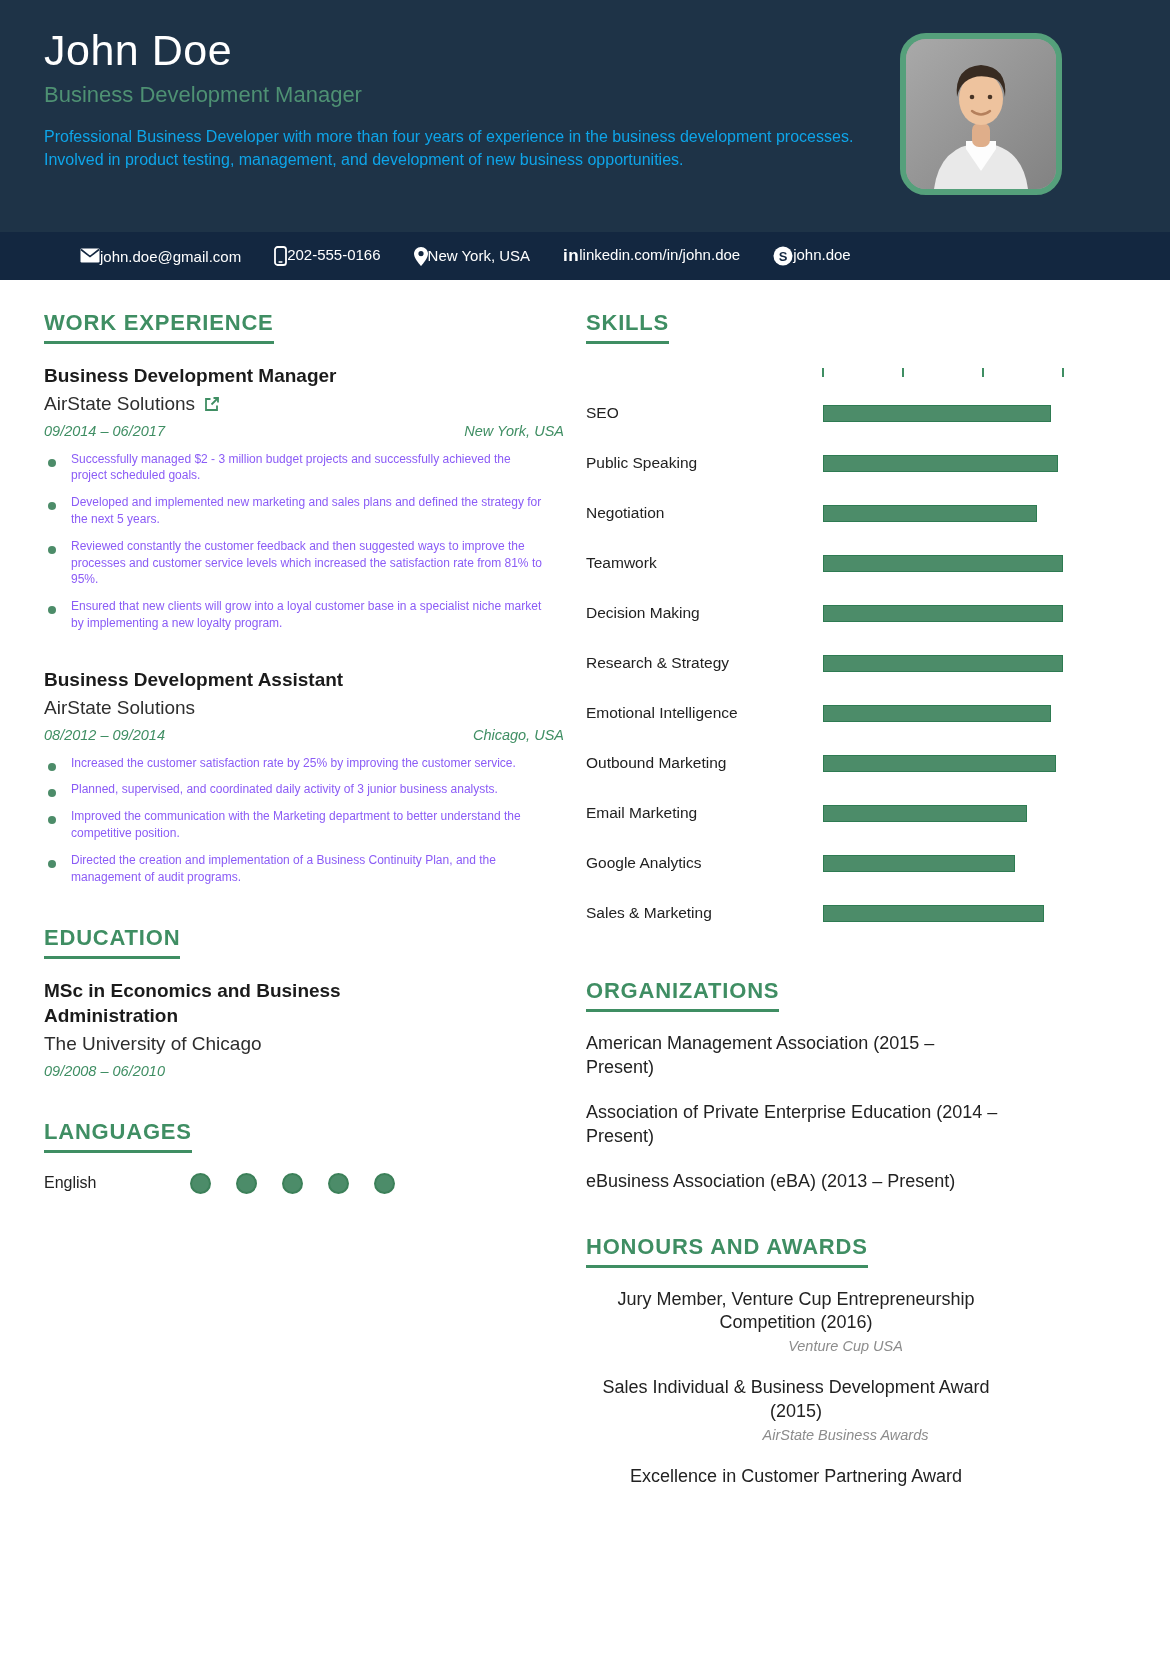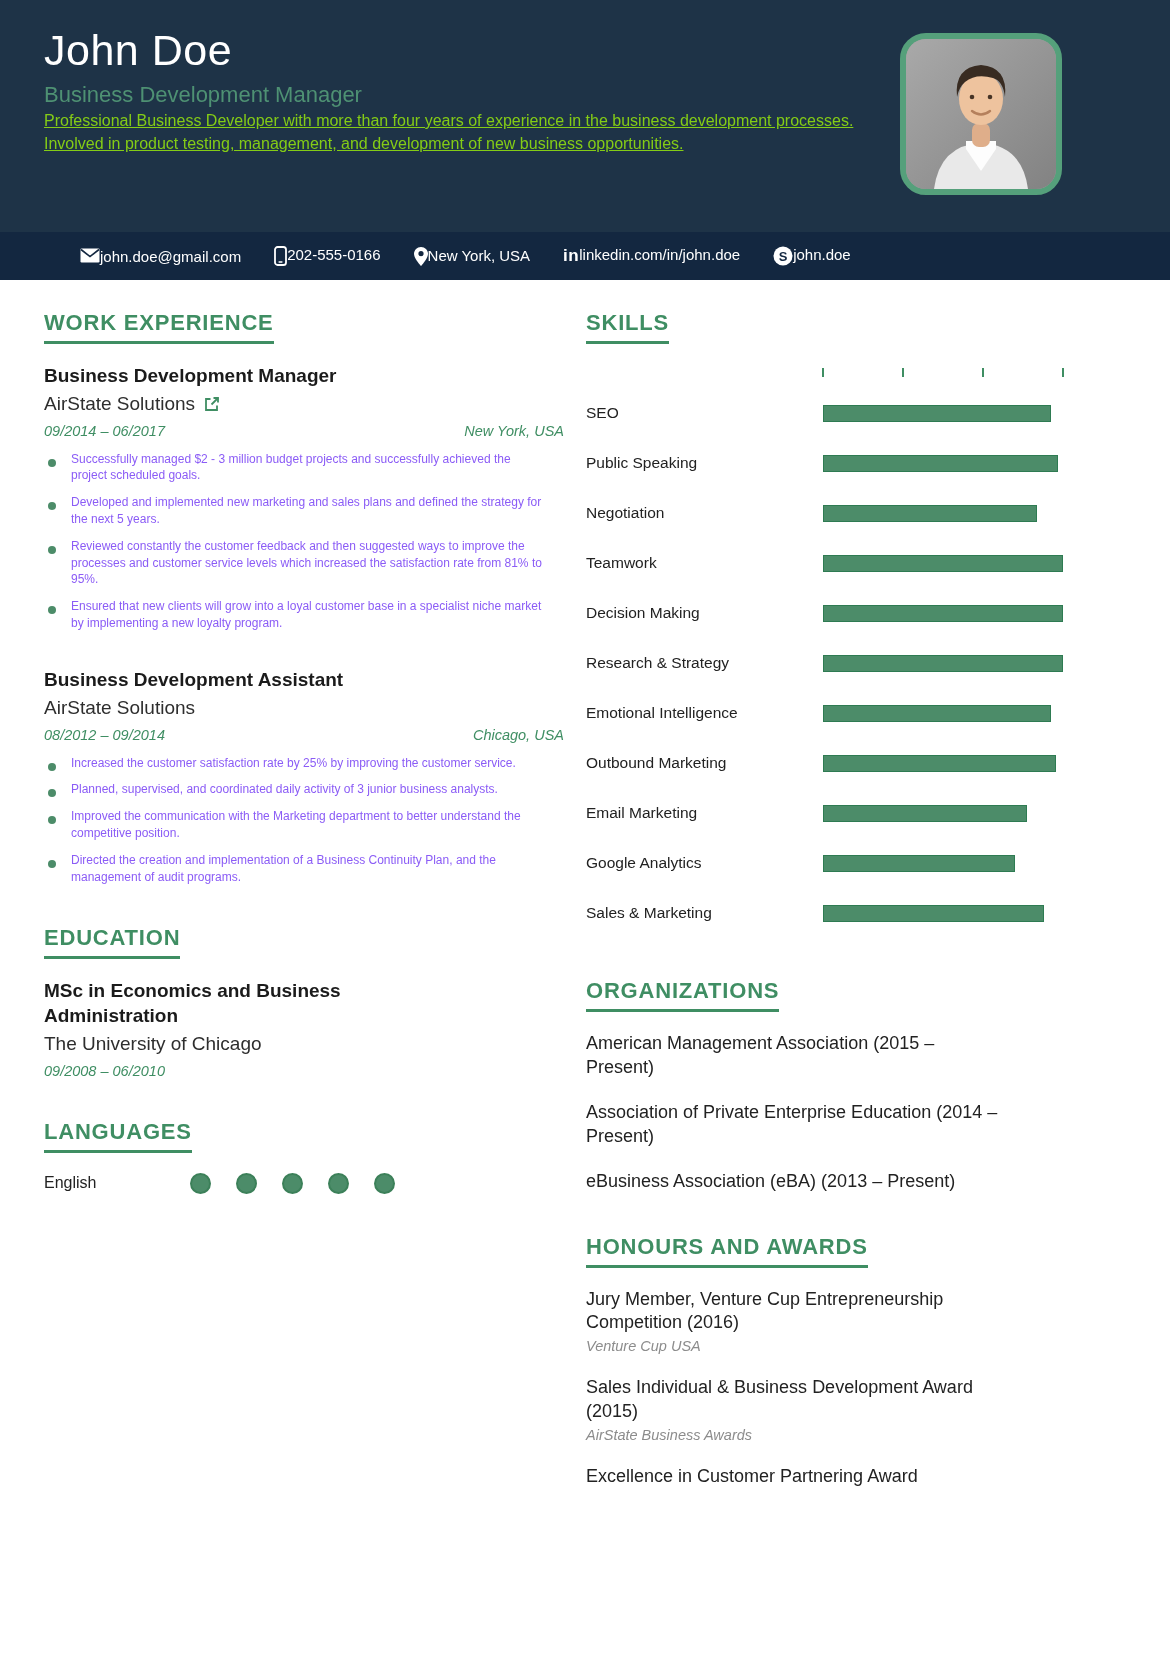--- a/index.html
+++ b/index.html
@@ -9,21 +9,21 @@
     background:#ffffff; color:var(--text,#262626);
     width:1170px; height:1660px; overflow:hidden; position:relative;
   }
   
   .header {
     background:var(--header-bg,#1e3347); height:232px; position:relative;
     padding:26px 1px 0 44px; color:#fff;
   }
   .name { font-size:43px; font-weight:400; letter-spacing:.5px; }
   .role { font-size:22px; color:var(--accent-light,#4e9173); margin-top:7px; font-weight:400; }
-  .summary { font-size:16px; line-height:1.42; margin-top:2px; width:820px; color:#84cc16;text-decoration:underline; }
+  .summary { font-size:16px; line-height:1.42; margin-top:18px; width:820px; color:#0ea5e9; }
   .photo {
     position:absolute; top:33px; right:108px; width:162px; height:162px;
     border:6px solid #55a07b; border-radius:26px; overflow:hidden; background:#9c9c9c;
   }
   
   .contact {
     background:var(--contact-bg,#132740); height:48px;
     display:flex; align-items:center; gap:33px; padding-left:80px; color:#fff;
   }
   .c-item { display:flex; align-items:flex-start; font-size:15px; white-space:nowrap; }
@@ -58,21 +58,21 @@
   
   .scale { position:relative; height:24px; margin-left:237px; width:240px; }
   .scale i { position:absolute; top:4px; width:2px; height:9px; background:var(--accent,#3f8e63); transform:translateX(-50%); }
   .skill-row { display:flex; align-items:center; height:50px; }
   .skill-name { width:237px; font-size:15.5px; color:#222; }
   .skill-track { width:240px; height:17px; }
   .skill-fill { height:100%; background:var(--bar,#4c8c69); border:1px solid #2e7b52; }
   
   .org-item { font-size:18px; color:#222; line-height:1.33; margin-bottom:21px; max-width:420px; }
   
-  .award { margin-bottom:22px; }
+  .award { margin-bottom:22px;text-align:center; }
   .award-title { font-size:18px; color:#222; line-height:1.3; max-width:420px; }
   .award-issuer { font-size:14.5px; font-style:italic; color:var(--muted,#8c8c8c); margin-top:4px; }
 </style>
 </head>
 <body>
 
 <div class="header">
   <div class="name">John Doe</div>
   <div class="role">Business Development Manager</div>
   <div class="summary">Professional Business Developer with more than four years of experience in the business development processes. Involved in product testing, management, and development of new business opportunities.</div>

